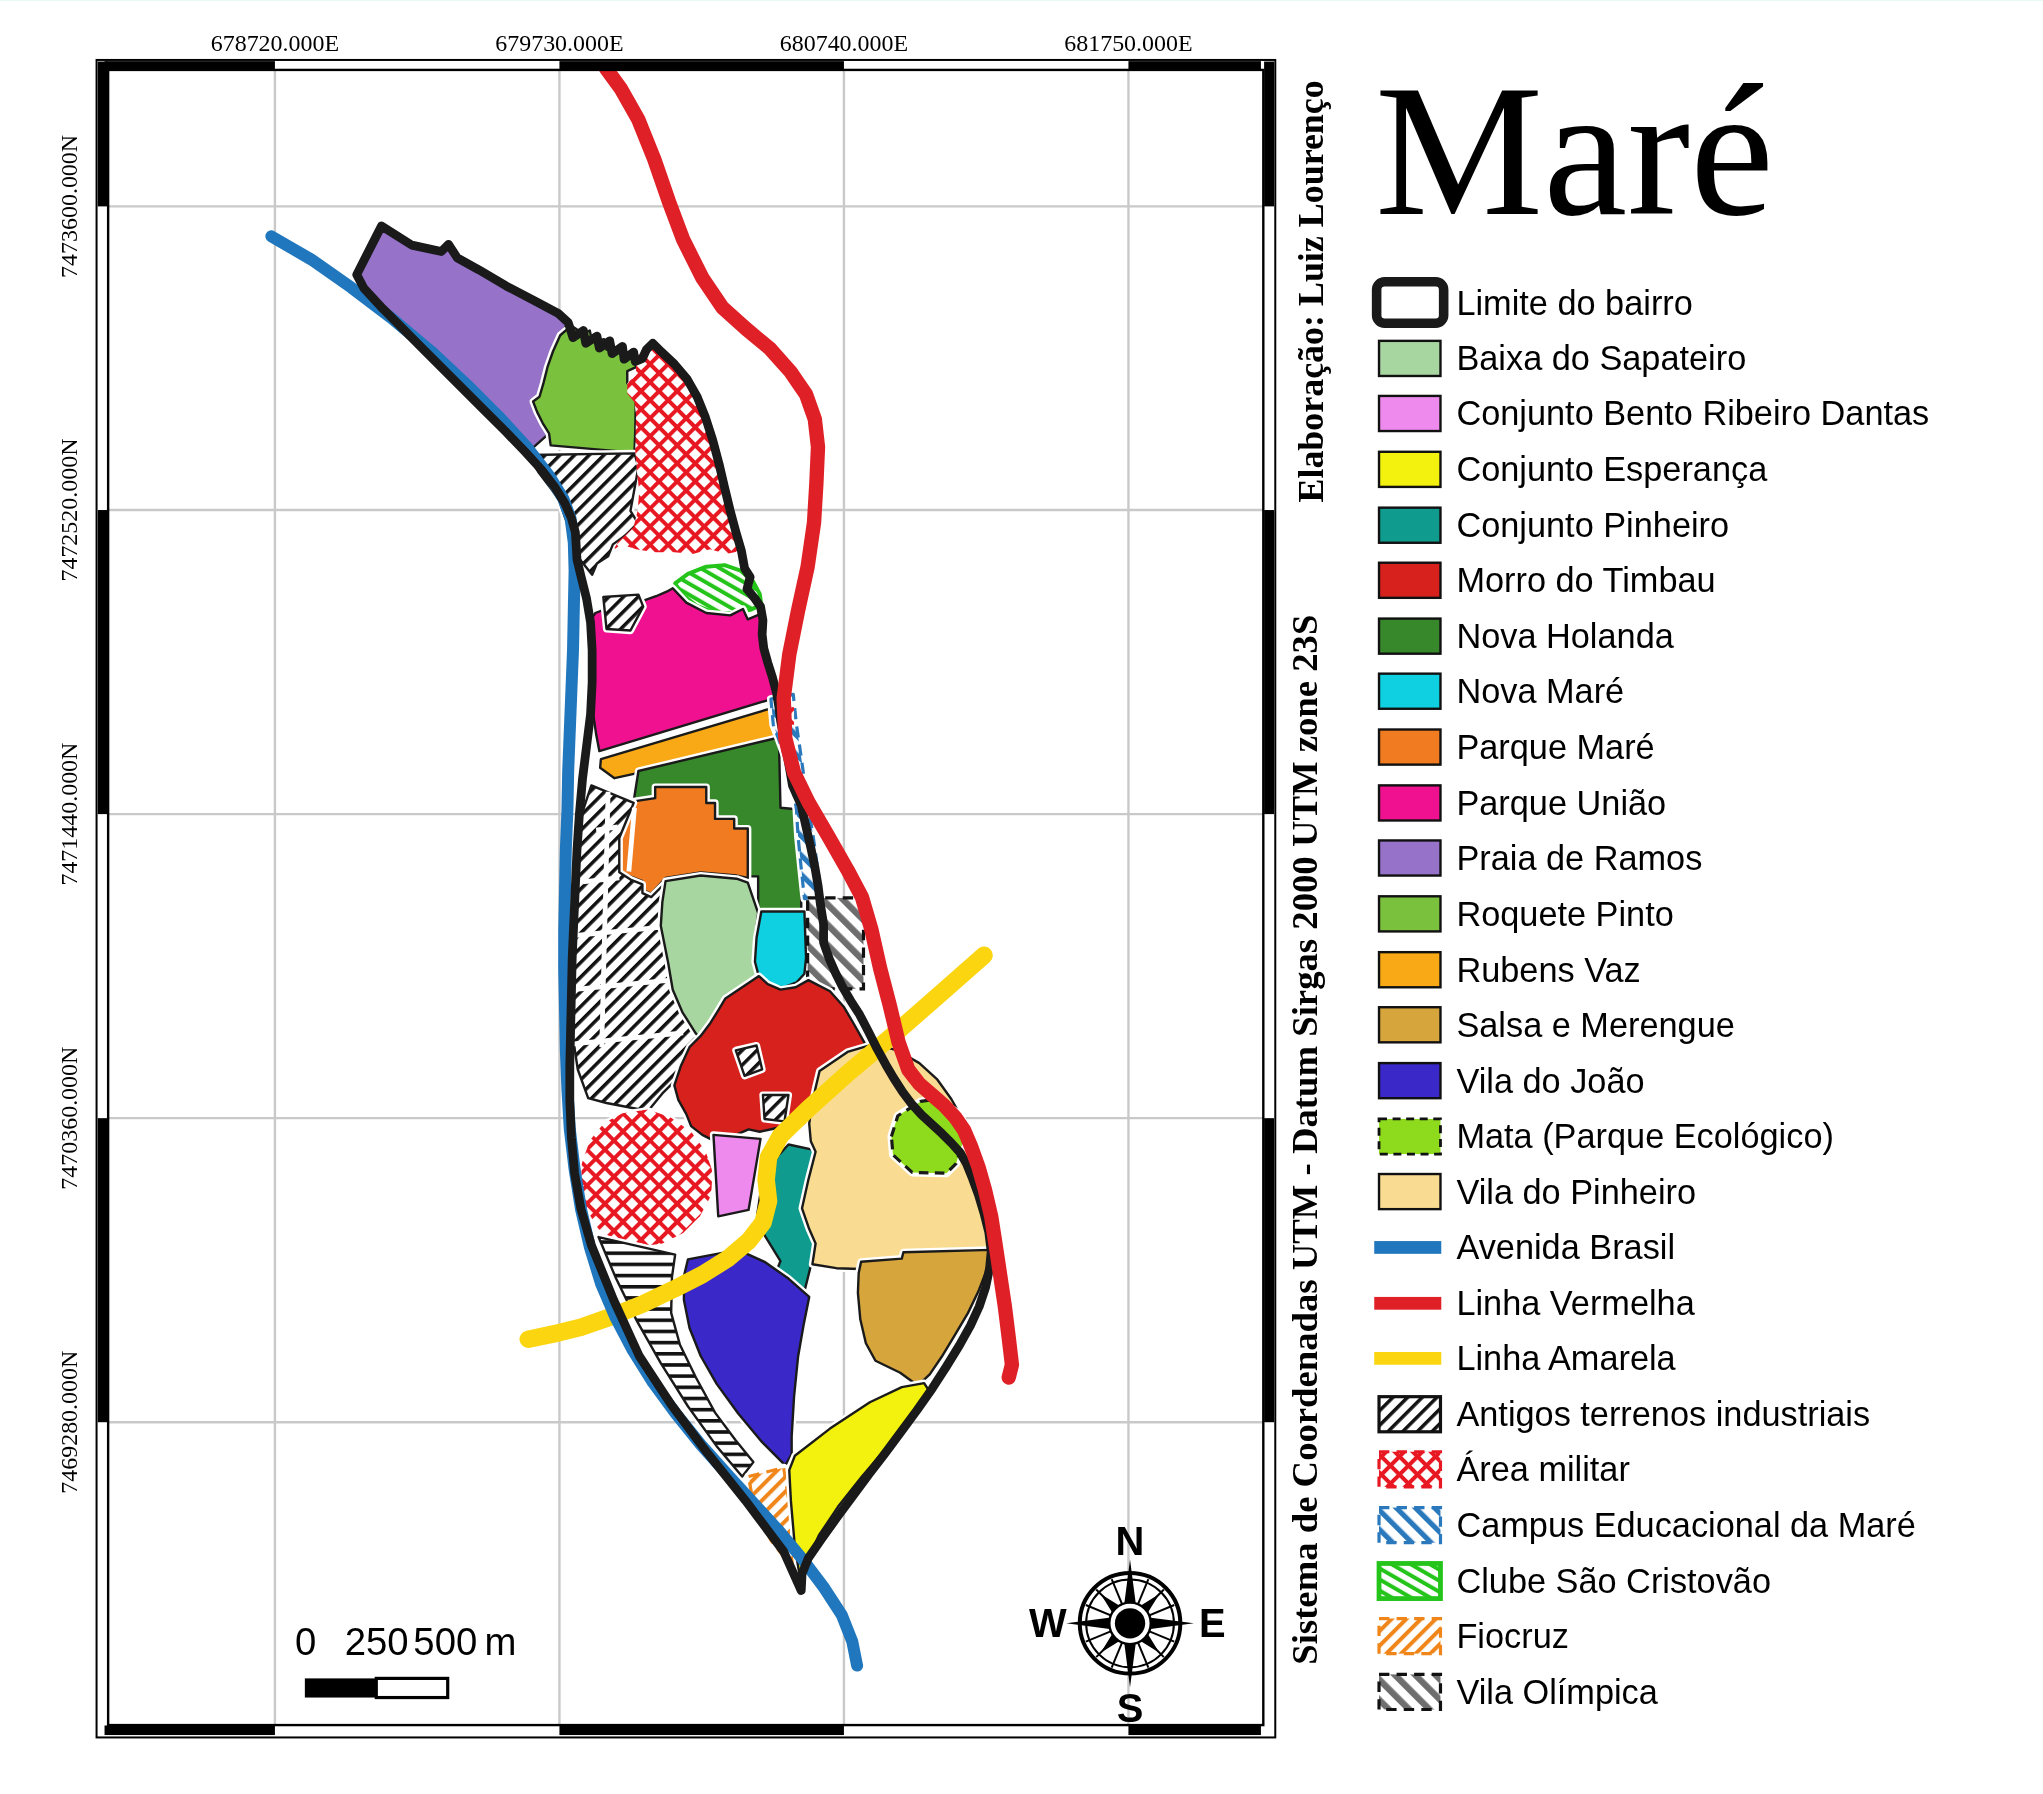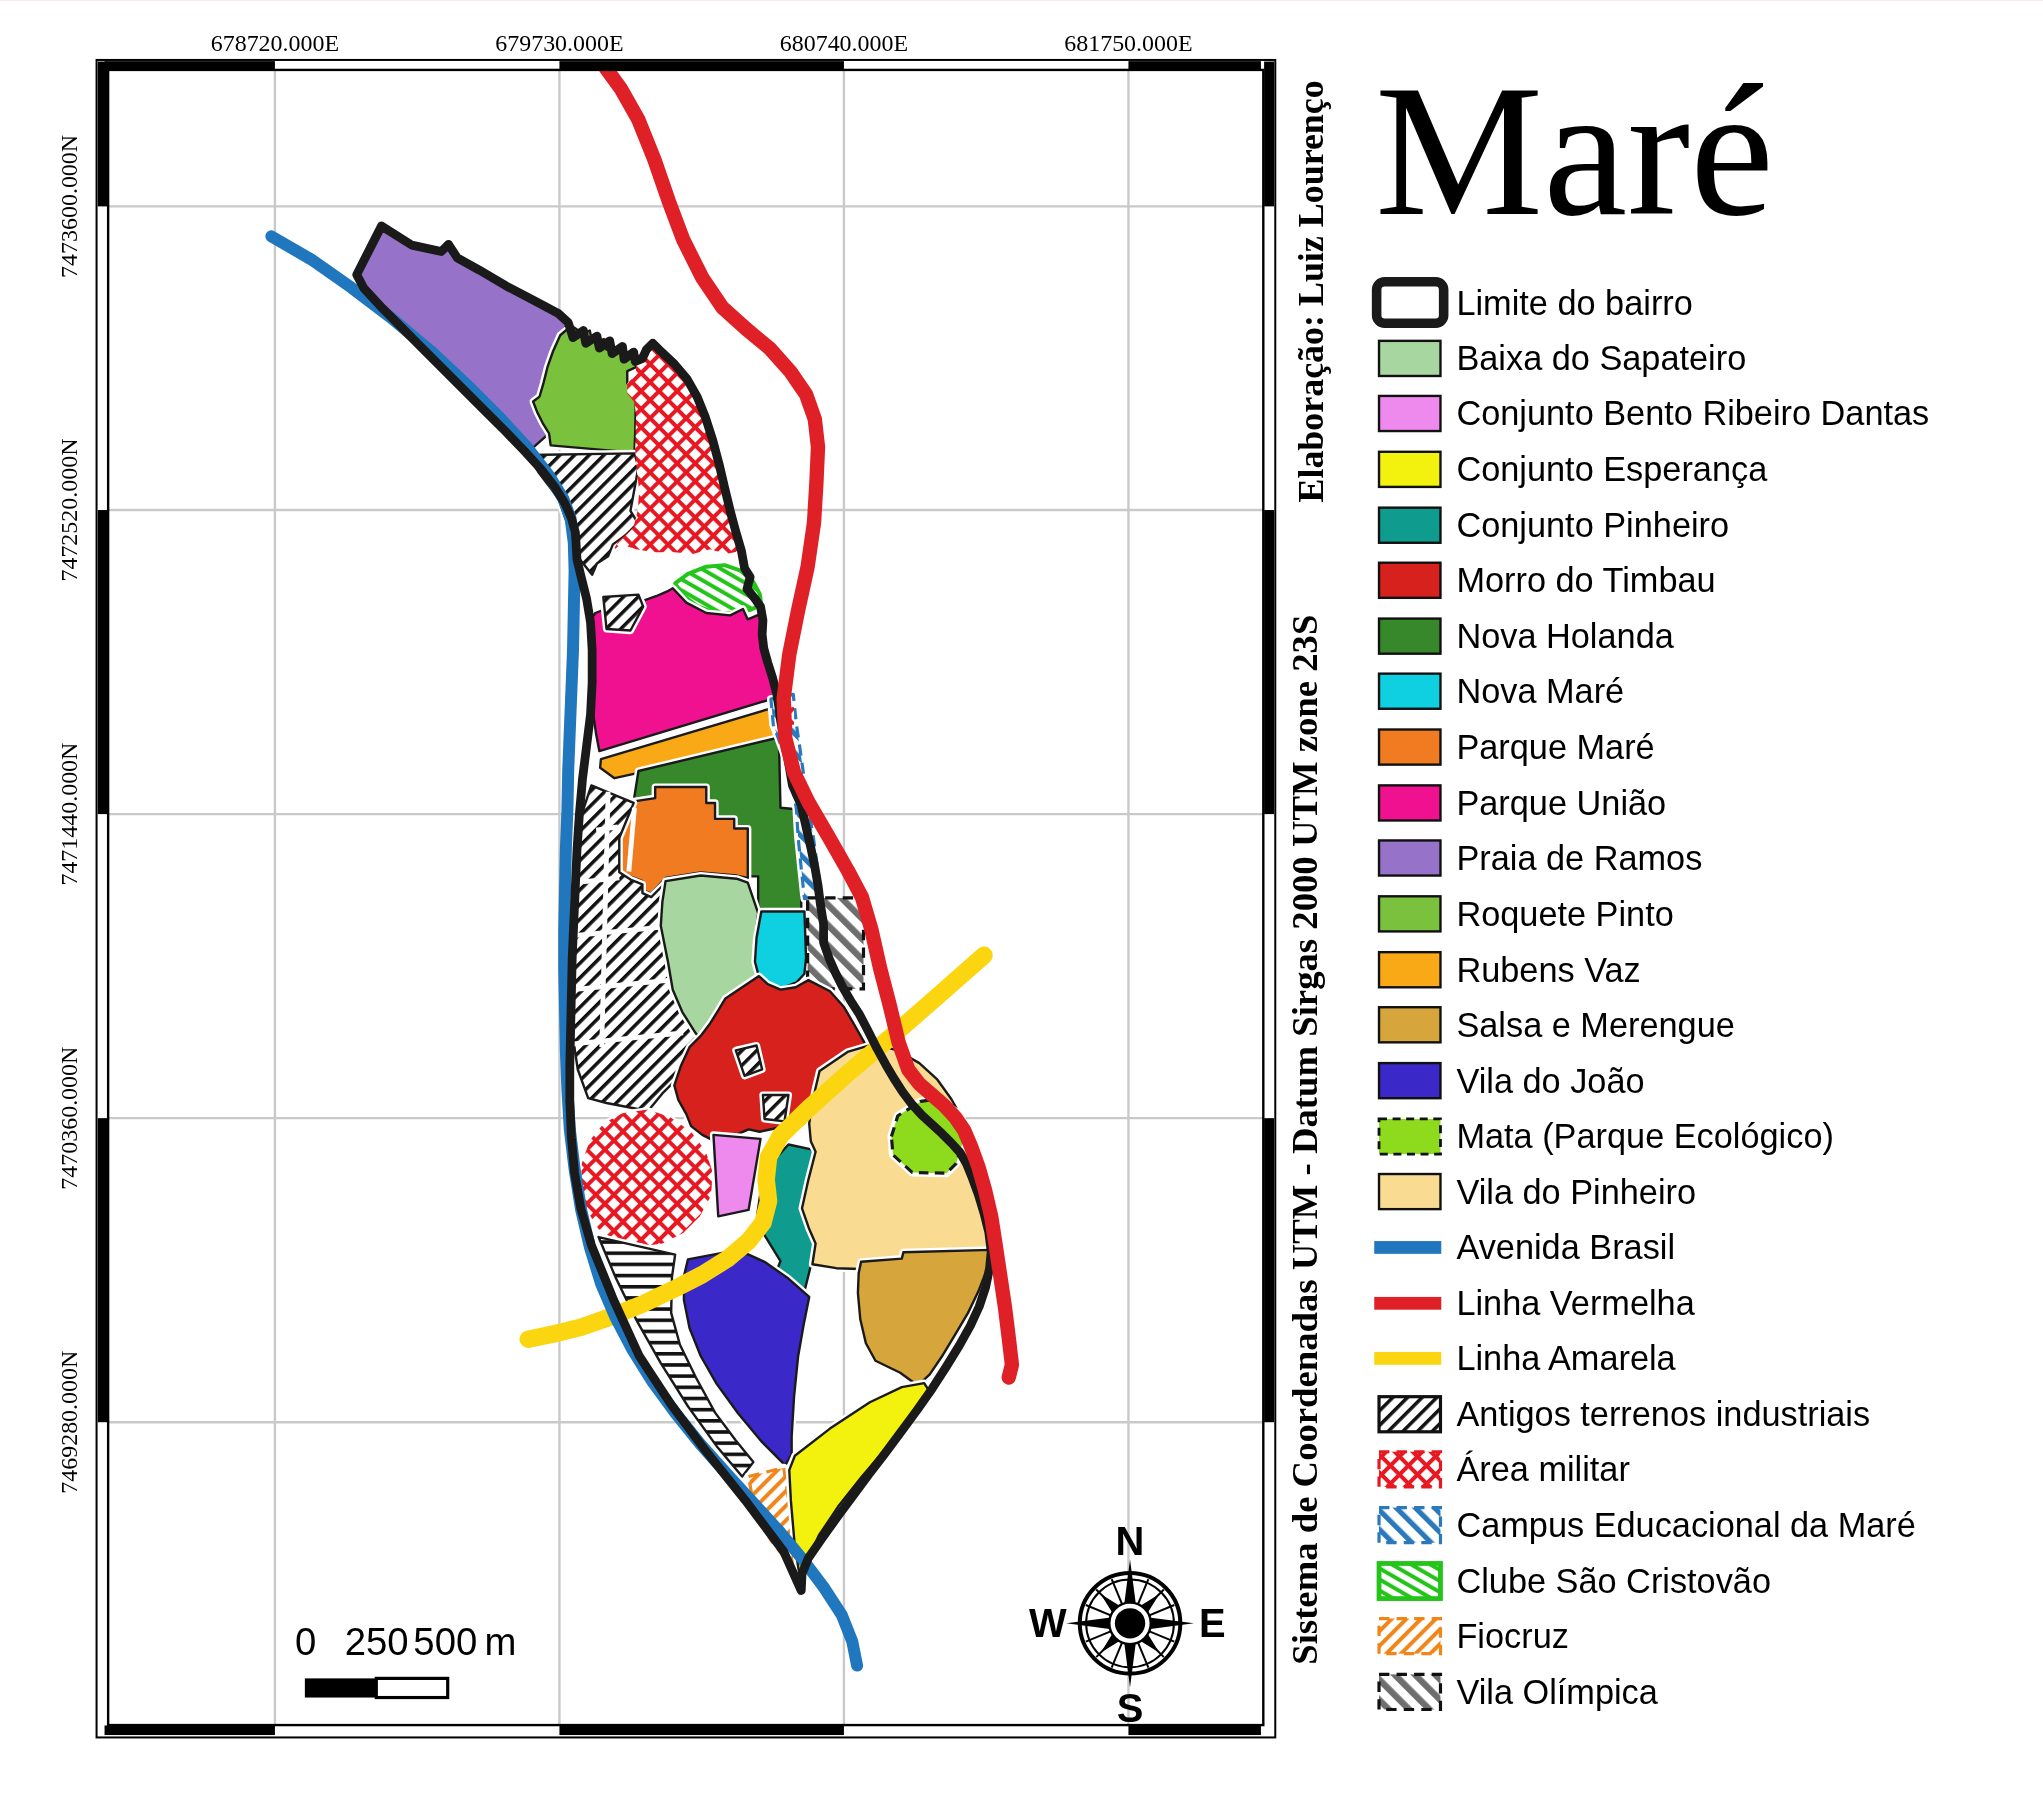--- a/index.html
+++ b/index.html
@@ -1,15 +1,15 @@
 <!DOCTYPE html>
 <html style="font-size:12.8px"><head><meta charset="utf-8">
 <style>
 html,body{margin:0;padding:0;background:#ffffff;}
-#page{position:relative;width:2043px;height:1795px;background:#be185d;overflow:hidden;}
+#page{position:relative;width:2043px;height:1795px;background:#14b8a6;overflow:hidden;}
 
 </style></head><body>
 <div id="page">
 <svg width="2043" height="1795" viewBox="0 0 2560 2249">
 <defs>
 <pattern id="hBlack" width="13" height="13" patternUnits="userSpaceOnUse" patternTransform="rotate(45)">
   <rect width="13" height="13" fill="#ffffff"></rect>
           <rect width="4.4" height="13" fill="#111111"></rect>
 </pattern>
 <pattern id="hRedX" width="16" height="16" patternUnits="userSpaceOnUse" patternTransform="rotate(45)">

